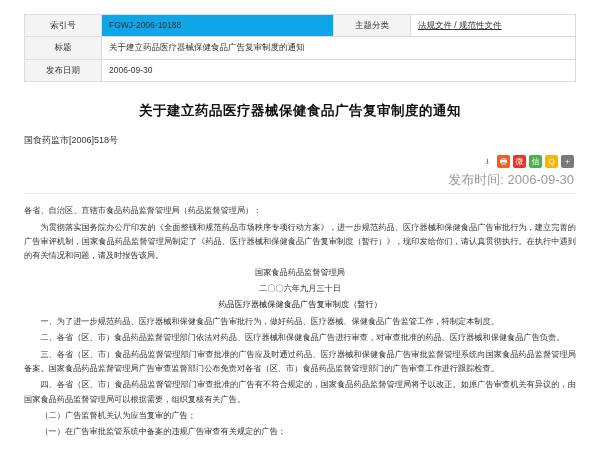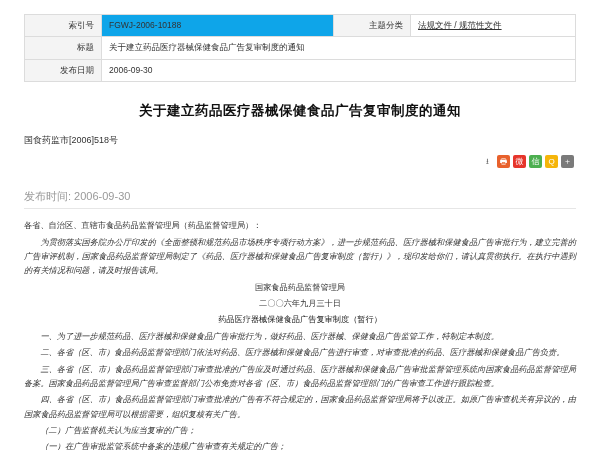--- a/index.html
+++ b/index.html
@@ -33,21 +33,21 @@
   table.meta td {
     border: 1px solid #dcdcdc;
     font-size: 8.5px;
     line-height: 1.35;
     padding: 5px 7px;
     vertical-align: middle;
     color: #333;
   }
   td.lbl {
     background: #f4f4f4;
-    text-align: right;
+    text-align: center;
     color: #444;
     width: 62px;
   }
   td.val {
     background: #ffffff;
     color: #1a1a1a;
   }
   td.val-blue {
     background: #0ea5e9;
     color: #2a4d8f;
@@ -90,44 +90,44 @@
     font-size: 8px;
     color: #ffffff;
     line-height: 1;
     cursor: pointer;
   }
   .tb-icon.plain {
     color: #555;
     background: transparent;
   }
   .pubdate {
-    text-align: left;
-    font-size: 11px;
+    text-align: right;
+    font-size: 13px;
     color: #999999;
-    margin-top: 21px;
+    margin-top: 3px;
     padding-right: 2px;
   }
   .rule {
     height: 1px;
     background: #e6e6e6;
     margin-top: 4px;
   }
 
   
   .body {
     margin-top: 10px;
     font-size: 8.2px;
     line-height: 1.75;
     color: #333333;
     text-align: justify;
   }
   .body p {
     margin: 0 0 2px 0;
   }
-  .indent2 { text-indent: 2em; font-style: italic; }
+  .indent2 { text-indent: 2em; }
   .center { text-align: center; text-indent: 0; }
   .sect-title {
     text-align: center;
     font-weight: normal;
     color: #222;
     margin-top: 6px;
     margin-bottom: 2px;
     text-indent: 0;
   }
   .sign {

